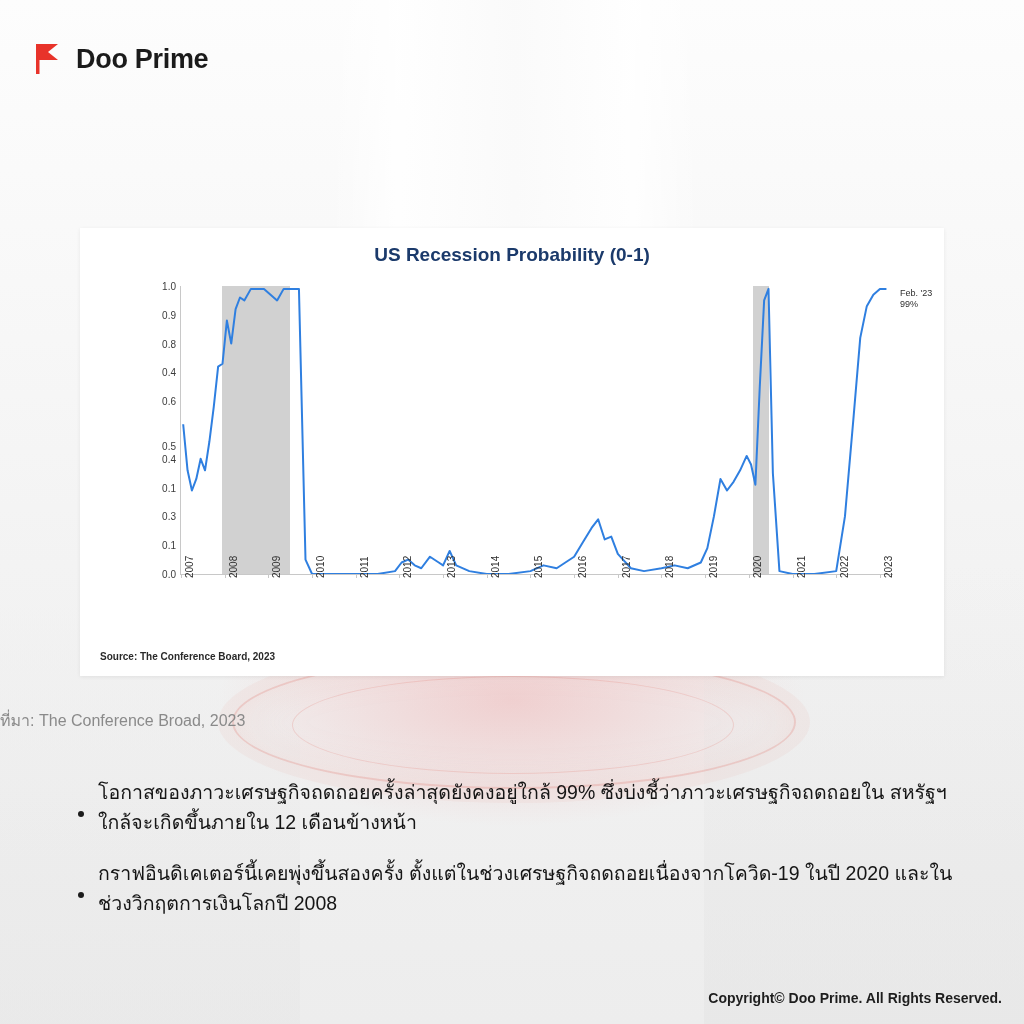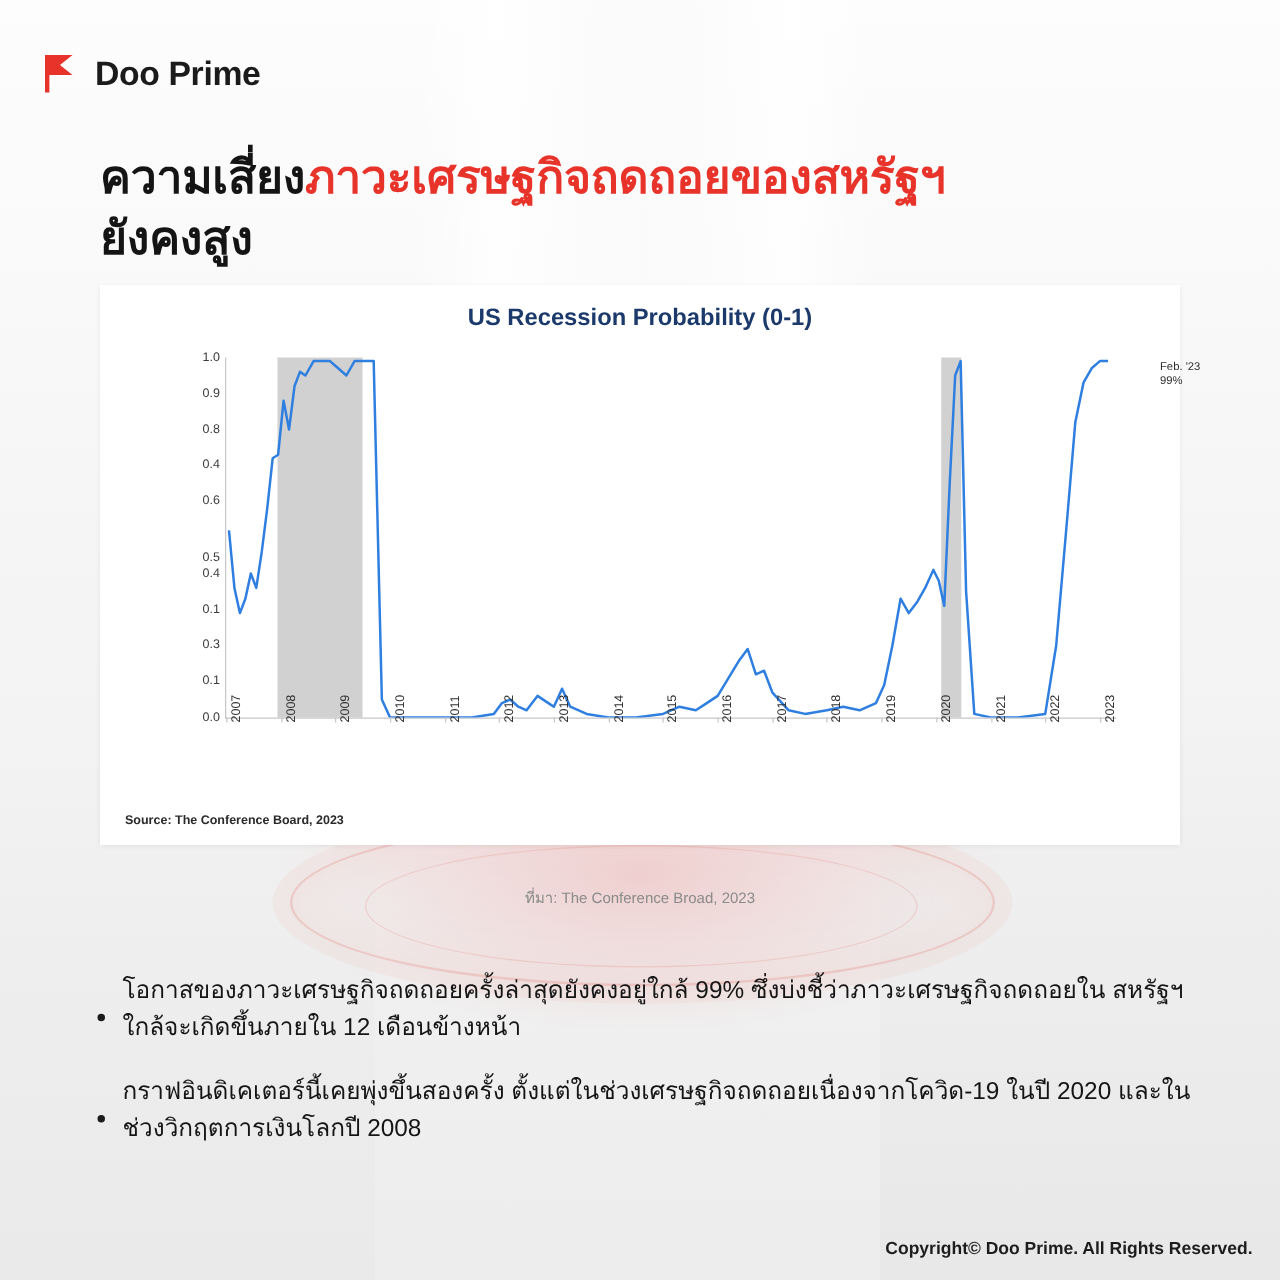--- a/index.html
+++ b/index.html
@@ -194,37 +194,36 @@
     bottom: 0;
     background: #c9c9c9;
     opacity: .85;
   }
   .annot {
     position: absolute;
     font-size: 9px;
     color: #2f2f2f;
     line-height: 1.25;
     white-space: nowrap;
-    margin-left: 28px;
   }
   .source {
     position: absolute;
     left: 20px;
     bottom: 14px;
     font-size: 10px;
     font-weight: bold;
     color: #2a2a2a;
   }
   .caption {
     position: absolute;
     left: 0;
     top: 708px;
     width: 1024px;
-    text-align: center;
-    font-size: 12px;
+    text-align: left;
+    font-size: 16px;
     color: #8a8a8a;
   }
 
   
   .bullets {
     position: absolute;
     left: 78px;
     top: 778px;
     width: 890px;
   }
@@ -271,24 +270,20 @@
   <div class="logo">
     <span class="logo-mark">
       <svg width="32" height="34" viewBox="0 0 32 34">
         <path d="M2 2 H24 L14 10 L24 18 H2 Z" fill="#e8332a"></path>
         <rect x="2" y="2" width="3.5" height="30" fill="#e8332a"></rect>
       </svg>
     </span>
     <span class="logo-text">Doo Prime</span>
   </div>
 
-  <div class="headline">
-    <span>ความเสี่ยง</span><span class="hl-red">ภาวะเศรษฐกิจถดถอยของสหรัฐฯ</span><br>
-    <span>ยังคงสูง</span>
-  </div>
 
   <div class="chart-card">
     <div class="chart-title">US Recession Probability (0-1)</div>
 
     <div class="chart-area">
       <div class="ylabels" id="ylabels">
           <div class="ylab" style="top: 4px;">1.0</div>
           <div class="ylab" style="top: 32.8px;">0.9</div>
           <div class="ylab" style="top: 61.6px;">0.8</div>
           <div class="ylab" style="top: 90.4px;">0.4</div>

